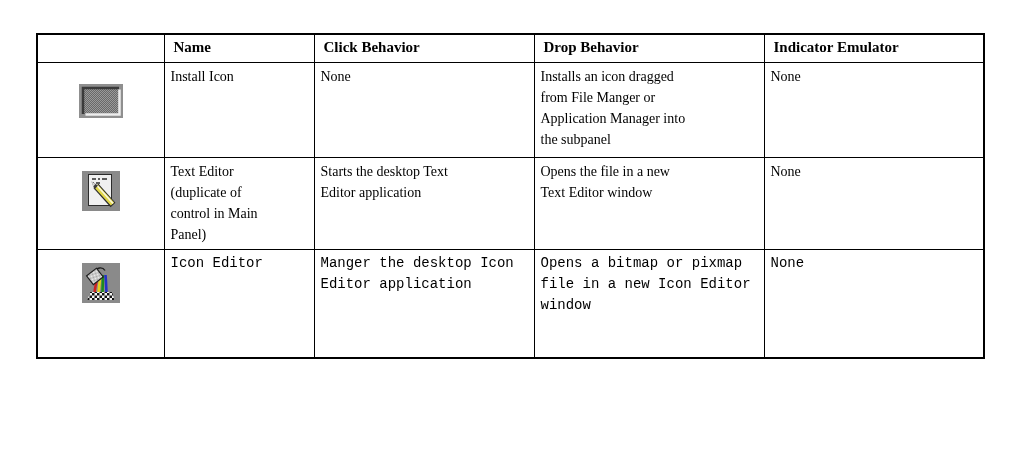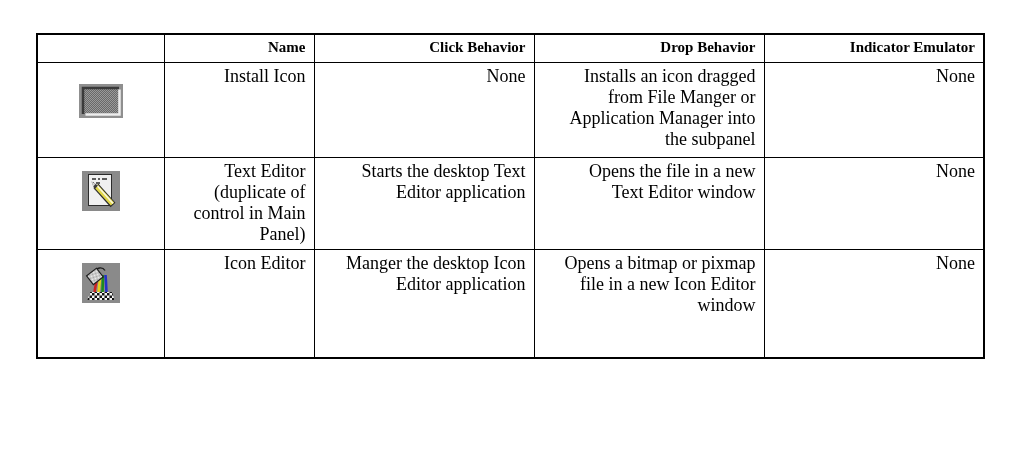--- a/index.html
+++ b/index.html
@@ -15,44 +15,44 @@
     position: absolute;
     left: 36px; top: 33px;
     width: 947px;
     border-collapse: collapse;
     table-layout: fixed;
     border: 2px solid #000000;
   }
   .doc-table th, .doc-table td {
     border: 1px solid #000000;
     vertical-align: top;
-    text-align: right;
+    text-align: left;
   }
   .doc-table th {
     font-size: 15px;
     font-weight: bold;
     padding: 4px 8px 0 9px;
     white-space: nowrap;
     overflow: hidden;
   }
   .doc-table td.text-cell {
-    font-size: 18px;
+    font-size: 14px;
     line-height: 21px;
-    padding: 3px 8px 0 18px;
+    padding: 3px 8px 0 6px;
     white-space: pre-line;
   }
   .doc-table td.icon-cell {
     text-align: center;
     padding-top: 13px;
   }
   .doc-table tr.row-header { height: 28px; }
   .doc-table tr.row-0 { height: 95px; }
   .doc-table tr.row-1 { height: 92px; }
   .doc-table tr.row-2 { height: 87px; }
-  .doc-table tr.row-3 { height: 109px; }
+  .doc-table tr.row-3 { height: 109px; font-family: Liberation Mono, monospace; }
   .doc-table tr.row-0 td.icon-cell { padding-top: 21px; }
   .icon-wrap { display: inline-block; line-height: 0; }
   .icon-wrap svg { display: inline-block; }
 </style>
 </head>
 <body>
 
 <table class="doc-table">
   <colgroup>
     <col style="width:127px">

